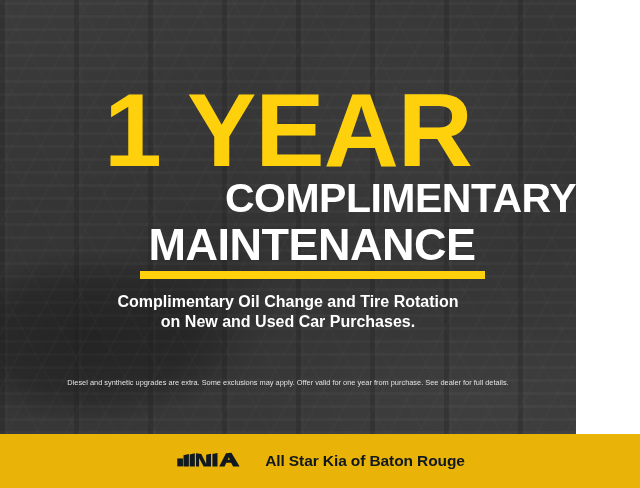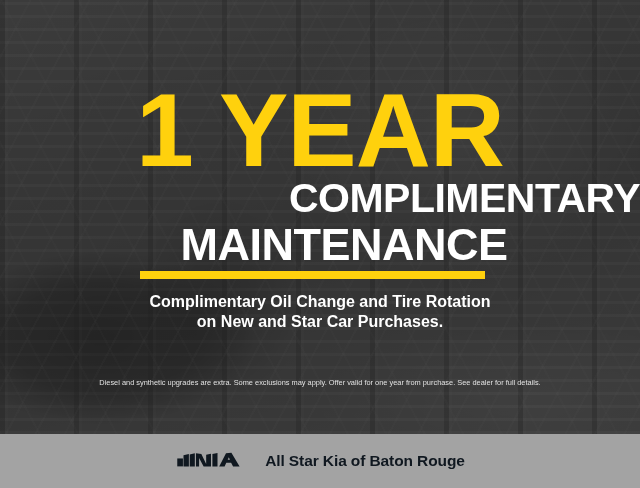--- a/index.html
+++ b/index.html
@@ -17,21 +17,21 @@
     height: 488px;
     overflow: hidden;
     background: #ffffff;
   }
 
   
   .hero {
     position: absolute;
     left: 0;
     top: 0;
-    width: 640px;
+    width: 576px;
     height: 434px;
     overflow: hidden;
     background: #4a4a4a;
   }
 
   
   .hero-photo {
     position: absolute;
     inset: 0;
     background-color: #5a5a5a;
@@ -168,21 +168,21 @@
     white-space: nowrap;
   }
 
   
   .footer {
     position: absolute;
     left: 0;
     top: 434px;
     width: 640px;
     height: 54px;
-    background: #a3a3a3;
+    background: #eab308;
     display: flex;
     align-items: center;
     justify-content: center;
   }
   .footer-inner {
     display: flex;
     align-items: center;
     gap: 22px;
   }
   .kia-logo {
@@ -212,21 +212,21 @@
       <div class="headline-year">1 YEAR</div>
 
       <div class="headline-complimentary">COMPLIMENTARY</div>
 
       <div class="headline-maintenance">MAINTENANCE</div>
 
       <div class="divider"></div>
 
       <div class="subhead">
         <span class="subhead-line">Complimentary Oil Change and Tire Rotation</span>
-        <span class="subhead-line">on New and Star Car Purchases.</span>
+        <span class="subhead-line">on New and Used Car Purchases.</span>
       </div>
 
       <div class="disclaimer">
         <span class="disc-line">Diesel and synthetic upgrades are extra. Some exclusions may apply. Offer valid for one year from purchase. See dealer for full details.</span>
       </div>
 
     </div>
   </div>
 
   <div class="footer">

